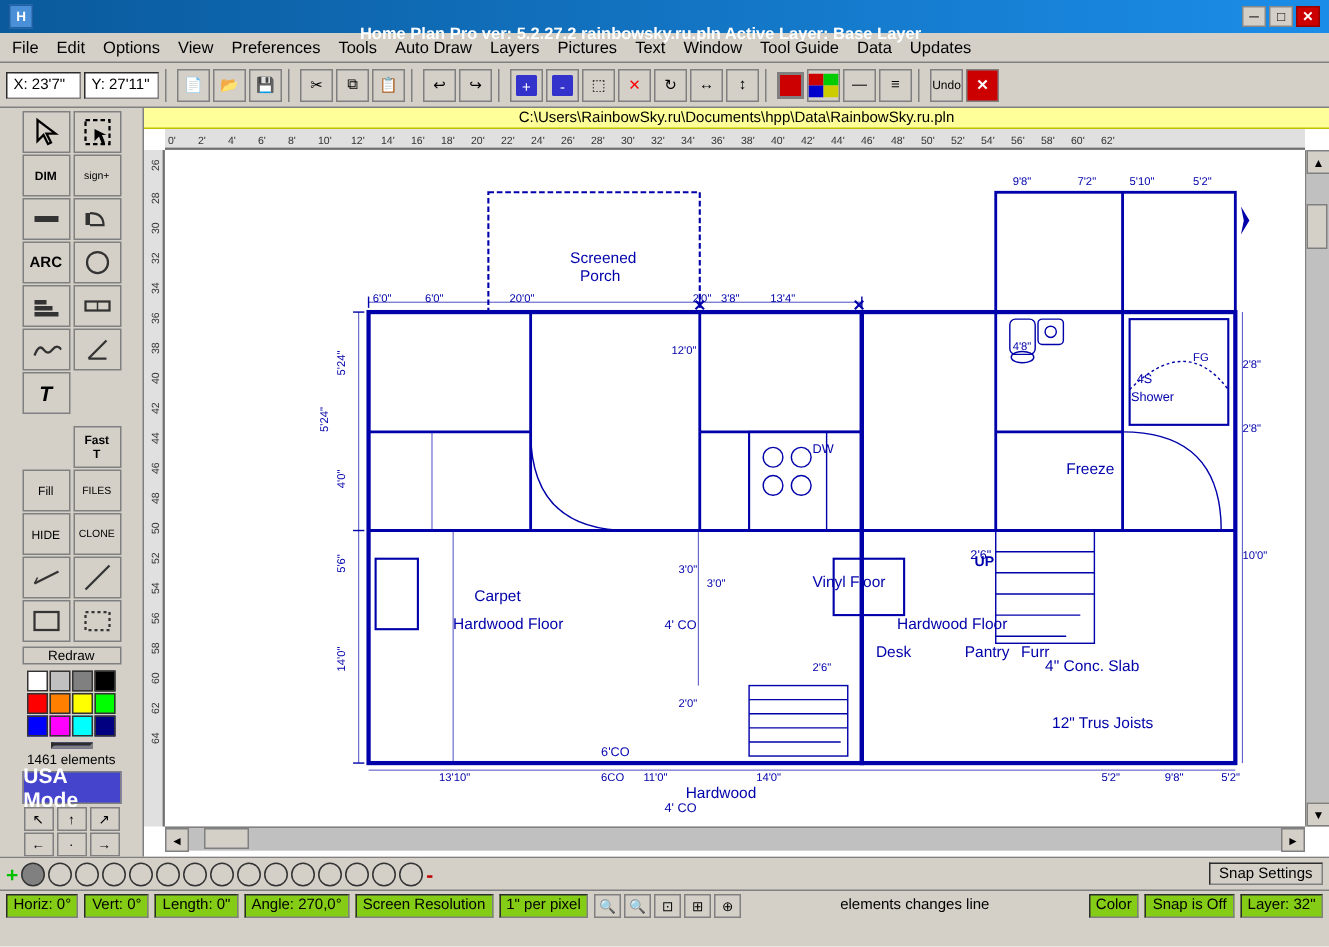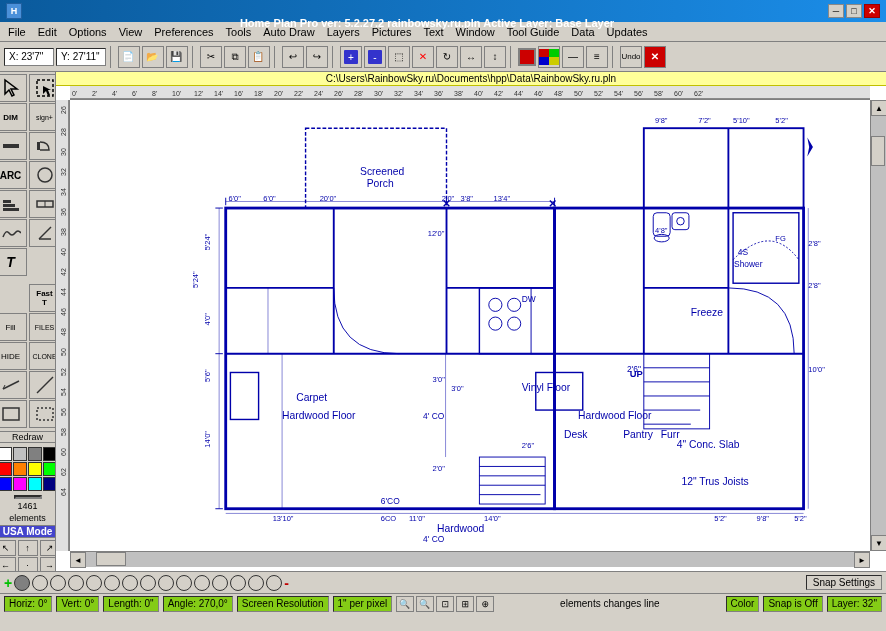--- a/index.html
+++ b/index.html
@@ -80,21 +80,21 @@
     }
 
     
     #main-area {
       display: flex;
       height: calc(631px - 22px - 20px - 30px - 18px - 22px - 20px);
     }
 
     
     #left-toolbar {
-      width: 56px;
+      width: 96px;
       background: #d4d0c8;
       border-right: 1px solid #808080;
       display: flex;
       flex-direction: column;
       align-items: center;
       padding: 2px;
       gap: 1px;
       overflow: hidden;
     }
     .lt-btn {
@@ -421,21 +421,21 @@
       <div style="width:14px;height:14px;background:#ffff00;border:1px solid #333;"></div>
       <div style="width:14px;height:14px;background:#00ff00;border:1px solid #333;"></div>
       <div style="width:14px;height:14px;background:#0000ff;border:1px solid #333;"></div>
       <div style="width:14px;height:14px;background:#ff00ff;border:1px solid #333;"></div>
       <div style="width:14px;height:14px;background:#00ffff;border:1px solid #333;"></div>
       <div style="width:14px;height:14px;background:#000080;border:1px solid #333;"></div>
     </div>
 
     <div style="width:28px;height:16px;background:#000080;border:2px inset #808080;margin:1px auto;"></div>
     <div class="lt-info">1461 elements</div>
-    <div class="lt-btn-wide" style="background:#4444cc;color:white;font-weight:bold;font-size:10px;">USA Mode</div>
+    <div class="lt-btn-wide" style="background:#4444cc;color:white;font-weight:bold;font-size:14px;">USA Mode</div>
     <div style="height:2px;"></div>
 
     <div style="display:flex;flex-direction:column;align-items:center;gap:1px;">
       <div style="display:flex;gap:2px;">
         <div class="lt-btn" style="width:20px;height:16px;font-size:9px;">↖</div>
         <div class="lt-btn" style="width:20px;height:16px;font-size:9px;">↑</div>
         <div class="lt-btn" style="width:20px;height:16px;font-size:9px;">↗</div>
       </div>
       <div style="display:flex;gap:2px;">
         <div class="lt-btn" style="width:20px;height:16px;font-size:9px;">←</div>

